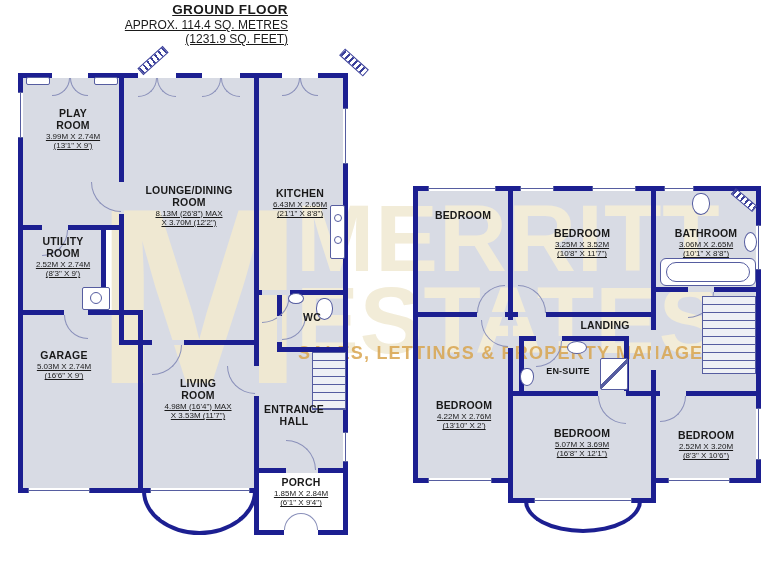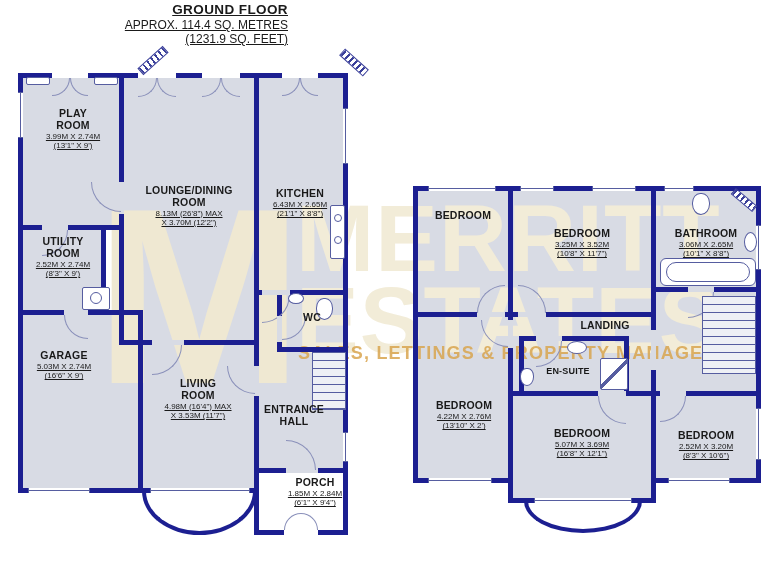--- a/index.html
+++ b/index.html
@@ -256,21 +256,21 @@
       <span class="rd">4.98M (16'4") MAX
 X 3.53M (11'7")</span>
     </div>
     <div class="lbl" style="left:296px;top:312px;width:32px">
       <span class="rn">WC</span>
     </div>
     <div class="lbl" style="left:250px;top:404px;width:88px">
       <span class="rn">ENTRANCE
 HALL</span>
     </div>
-    <div class="lbl" style="left:270px;top:477px;width:90px">
+    <div class="lbl" style="left:256px;top:477px;width:90px">
       <span class="rn">PORCH</span>
       <span class="rd">1.85M X 2.84M
 (6'1" X 9'4")</span>
     </div>
 
     <div class="lbl" style="left:415px;top:210px;width:96px">
       <span class="rn">BEDROOM</span>
     </div>
     <div class="lbl" style="left:532px;top:228px;width:100px">
       <span class="rn">BEDROOM</span>

